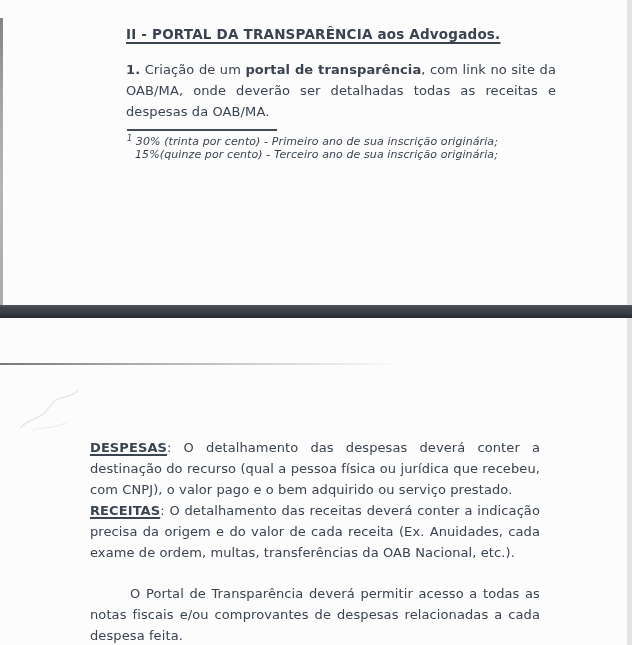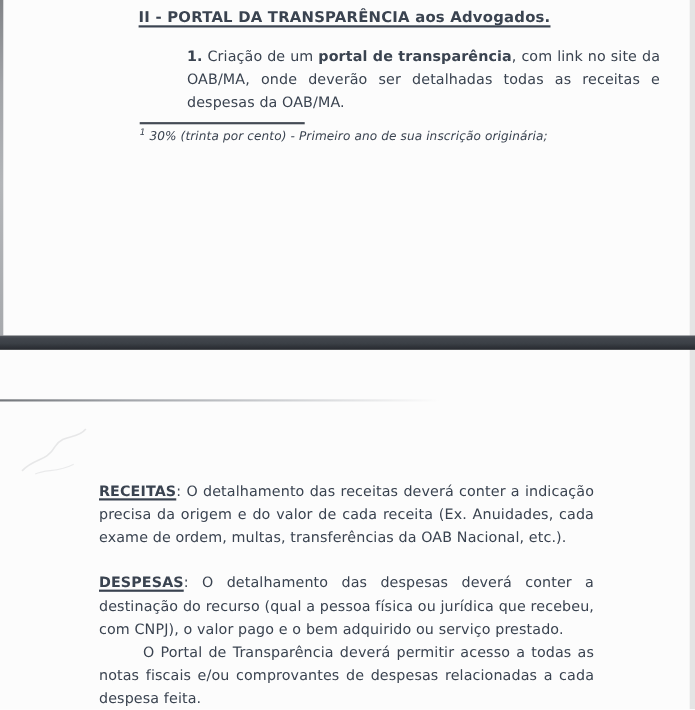--- a/index.html
+++ b/index.html
@@ -11,21 +11,21 @@
   body{
     width:632px;height:645px;margin:0;
     font-family:"DejaVu Sans","Liberation Sans",sans-serif;
     background:#ffffff;
   }
   .canvas{
     position:relative;width:632px;height:645px;overflow:hidden;
     background:var(--page);
   }
   .page{position:absolute;left:0;width:632px;background:var(--page);}
-  .page-top{top:0;height:305px;}
+  .page-top{top:18px;height:305px;}
   .page-bottom{top:318px;height:327px;}
 
   
   .edge-left{
     position:absolute;left:0;top:0;width:3px;height:305px;
     background:linear-gradient(180deg,#595c61 0%,#83868b 25%,#9b9ea2 55%,#8b8e93 100%);
     opacity:.75;
   }
   .edge-right{
     position:absolute;right:0;top:0;width:5px;height:645px;
@@ -48,21 +48,21 @@
   .ink{color:var(--ink);}
   .title{
     position:absolute;left:126px;top:8px;
     font-size:13.5px;font-weight:bold;letter-spacing:.2px;
     text-decoration:underline;text-underline-offset:3px;text-decoration-thickness:2px;
   }
   .para{
     font-size:13px;line-height:21px;letter-spacing:.1px;
     text-align:justify;
   }
-  .p1{position:absolute;left:126px;top:41px;width:430px;margin-left:44px;}
+  .p1{position:absolute;left:126px;top:41px;width:430px;}
   .fn-rule{
     position:absolute;left:127px;top:111px;width:150px;height:0;
     border-top:2px solid #444b55;
   }
   .footnote{
     position:absolute;left:127px;top:117px;width:465px;
     font-size:11px;line-height:13.4px;letter-spacing:.1px;
     padding-left:8px;
     font-style:italic;
   }
@@ -88,36 +88,37 @@
     <div class="edge-left"></div>
 
     <h1 class="title ink">II - PORTAL DA TRANSPARÊNCIA aos Advogados.</h1>
 
     <p class="para p1 ink"><span class="b">1.</span><span> Criação de um </span><span class="b">portal de transparência</span><span>, com link no site da OAB/MA, onde deverão ser detalhadas todas as receitas e despesas da OAB/MA.</span></p>
 
     <div class="fn-rule"></div>
 
     <div class="footnote ink">
       <div class="fn-line first"><sup>1</sup> <span>30% (trinta por cento) - Primeiro ano de sua inscrição originária;</span></div>
+      <div class="fn-line">15%(quinze por cento) - Terceiro ano de sua inscrição originária;</div>
     </div>
   </div>
 
   <div class="separator-bar"></div>
 
   <div class="page page-bottom">
     <div class="faint-line"></div>
 
     <svg class="smudge" width="130" height="60" viewBox="0 0 130 60">
       <path d="M8 52 C 20 40, 30 44, 38 30 C 46 18, 58 24, 66 14" fill="none" stroke="#8a8d92" stroke-width="1.5"></path>
       <path d="M20 55 C 30 50, 40 54, 55 46" fill="none" stroke="#9a9da2" stroke-width="1"></path>
     </svg>
 
     <div class="text-block">
+      <p class="para para-despesas ink"><span class="b u">DESPESAS</span><span>: O detalhamento das despesas deverá conter a destinação do recurso (qual a pessoa física ou jurídica que recebeu, com CNPJ), o valor pago e o bem adquirido ou serviço prestado.</span></p>
+
       <p class="para para-receitas ink"><span class="b u">RECEITAS</span><span>: O detalhamento das receitas deverá conter a indicação precisa da origem e do valor de cada receita (Ex. Anuidades, cada exame de ordem, multas, transferências da OAB Nacional, etc.).</span></p>
-
-      <p class="para para-despesas ink"><span class="b u">DESPESAS</span><span>: O detalhamento das despesas deverá conter a destinação do recurso (qual a pessoa física ou jurídica que recebeu, com CNPJ), o valor pago e o bem adquirido ou serviço prestado.</span></p>
 
       <p class="para para-portal ink"><span>O Portal de Transparência deverá permitir acesso a todas as notas fiscais e/ou comprovantes de despesas relacionadas a cada despesa feita.</span></p>
     </div>
   </div>
 
   <div class="edge-right"></div>
 </div>
 
 </body></html>

